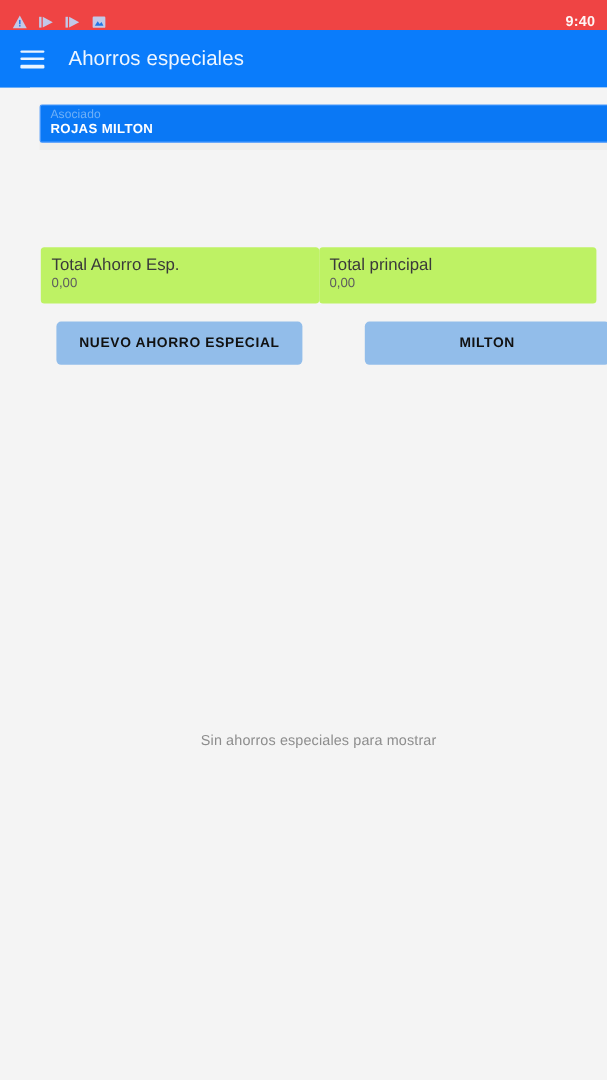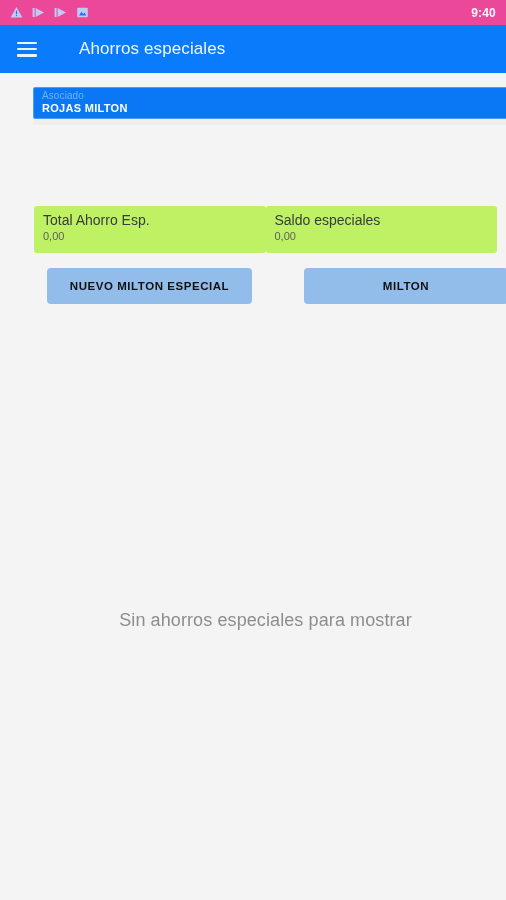--- a/index.html
+++ b/index.html
@@ -11,23 +11,23 @@
     height: 900px;
     background: #f4f4f4;
     font-family: "Liberation Sans", sans-serif;
     overflow: hidden;
     position: relative;
   }
 
   
   .status-bar {
     height: 25px;
-    background: #ec4899;
-    display: flex;
-    align-items: center;
+    background: #ef4444;
+    display: flex;
+    align-items: flex-end;
     padding: 0 10px;
     box-sizing: border-box;
   }
   .status-icons {
     display: flex;
     align-items: center;
     gap: 9px;
   }
   .sb-icon {
     display: block;
@@ -62,21 +62,21 @@
   .hamburger span {
     display: block;
     height: 2.5px;
     width: 100%;
     background: #eaf4ff;
     border-radius: 1px;
   }
   .app-bar-title {
     color: #eef6ff;
     font-size: 17px;
-    margin-left: 42px;
+    margin-left: 20px;
     letter-spacing: 0.1px;
   }
 
   
   .content {
     position: relative;
     height: 890px;
     background: #f4f4f4;
     margin-left: 25px;
   }
@@ -170,21 +170,21 @@
   .btn-new { left: 22px; width: 205px; }
   .btn-back { left: 279px; width: 204px; }
 
   
   .empty-state {
     position: absolute;
     top: 537px;
     left: 0;
     right: 0;
     text-align: center;
-    font-size: 18px;
+    font-size: 12px;
     color: #8d8d8d;
     letter-spacing: 0.1px;
   }
 </style>
 </head>
 <body>
 
 <div class="status-bar">
   <div class="status-icons">
     <svg class="sb-icon" width="13" height="13" viewBox="0 0 13 13">
@@ -226,25 +226,25 @@
       <div class="select-value">ROJAS  MILTON</div>
     </div>
   </div>
 
   <div class="cards-row">
     <div class="info-card">
       <div class="info-card-title">Total Ahorro Esp.</div>
       <div class="info-card-value">0,00</div>
     </div>
     <div class="info-card">
-      <div class="info-card-title">Saldo especiales</div>
+      <div class="info-card-title">Total principal</div>
       <div class="info-card-value">0,00</div>
     </div>
   </div>
 
   <div class="buttons-row">
-    <button class="btn btn-new">NUEVO MILTON ESPECIAL</button>
+    <button class="btn btn-new">NUEVO AHORRO ESPECIAL</button>
     <button class="btn btn-back">MILTON</button>
   </div>
 
   <div class="empty-state">Sin ahorros especiales para mostrar</div>
 
 </div>
 
 </body></html>

